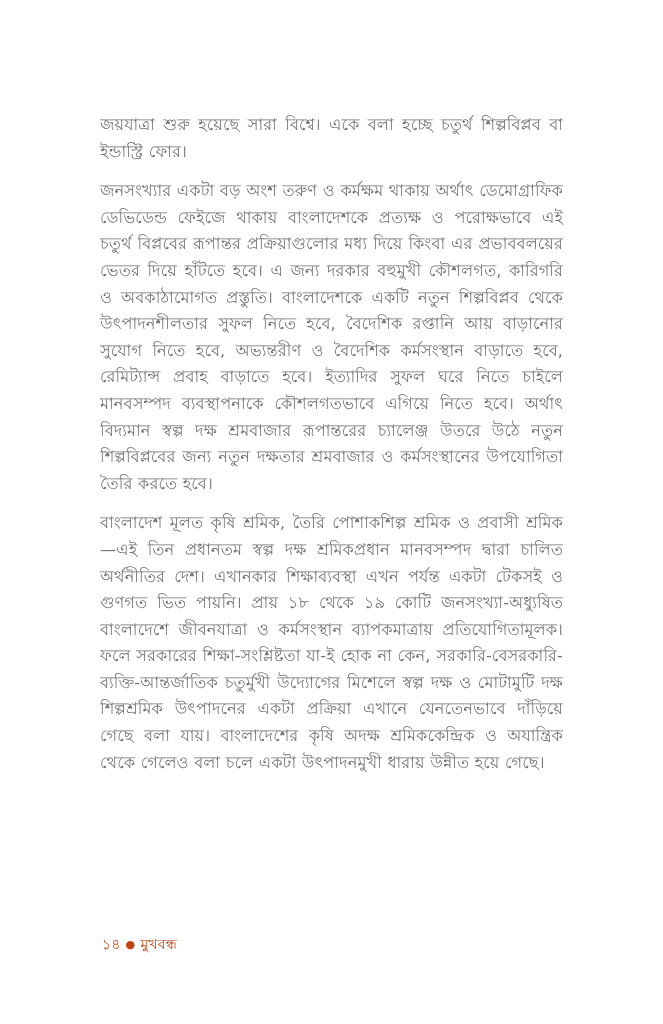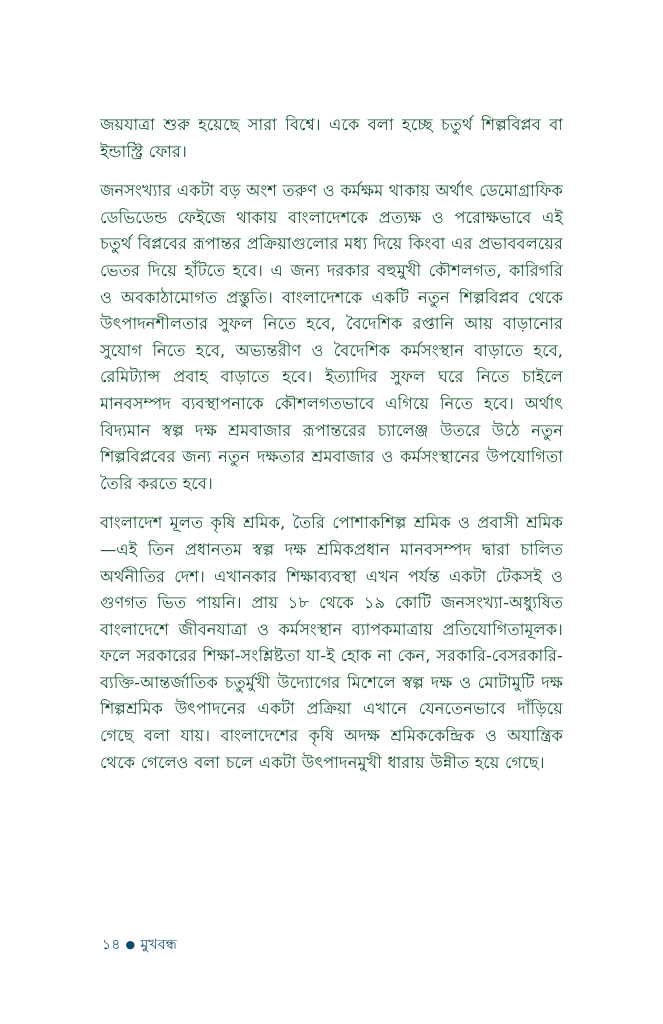--- a/index.html
+++ b/index.html
@@ -26,36 +26,36 @@
     left: 100px;
     top: 112px;
     width: 463px;
   }
 
   .para {
     margin: 0 0 13px 0;
     padding: 0;
     font-size: 16.2px;
     line-height: 26.6px;
-    color: #14532d;
+    color: #737373;
     text-align: justify;
     text-justify: inter-word;
     word-spacing: 0.02em;
     letter-spacing: 0.1px;
     font-family: "DejaVu Sans", "Liberation Sans", sans-serif;
   }
   .para:last-child { margin-bottom: 0; }
 
   .footer {
     position: absolute;
     left: 102px;
     top: 934px;
     font-size: 14px;
     line-height: 20px;
-    color: #0c4a6e;
+    color: #c2410c;
     font-family: "DejaVu Sans", "Liberation Sans", sans-serif;
     letter-spacing: 0.2px;
     white-space: nowrap;
   }
   .footer .sep {
     display: inline-block;
     margin: 0 5px;
     position: relative;
     top: -1px;
     font-size: 11px;

